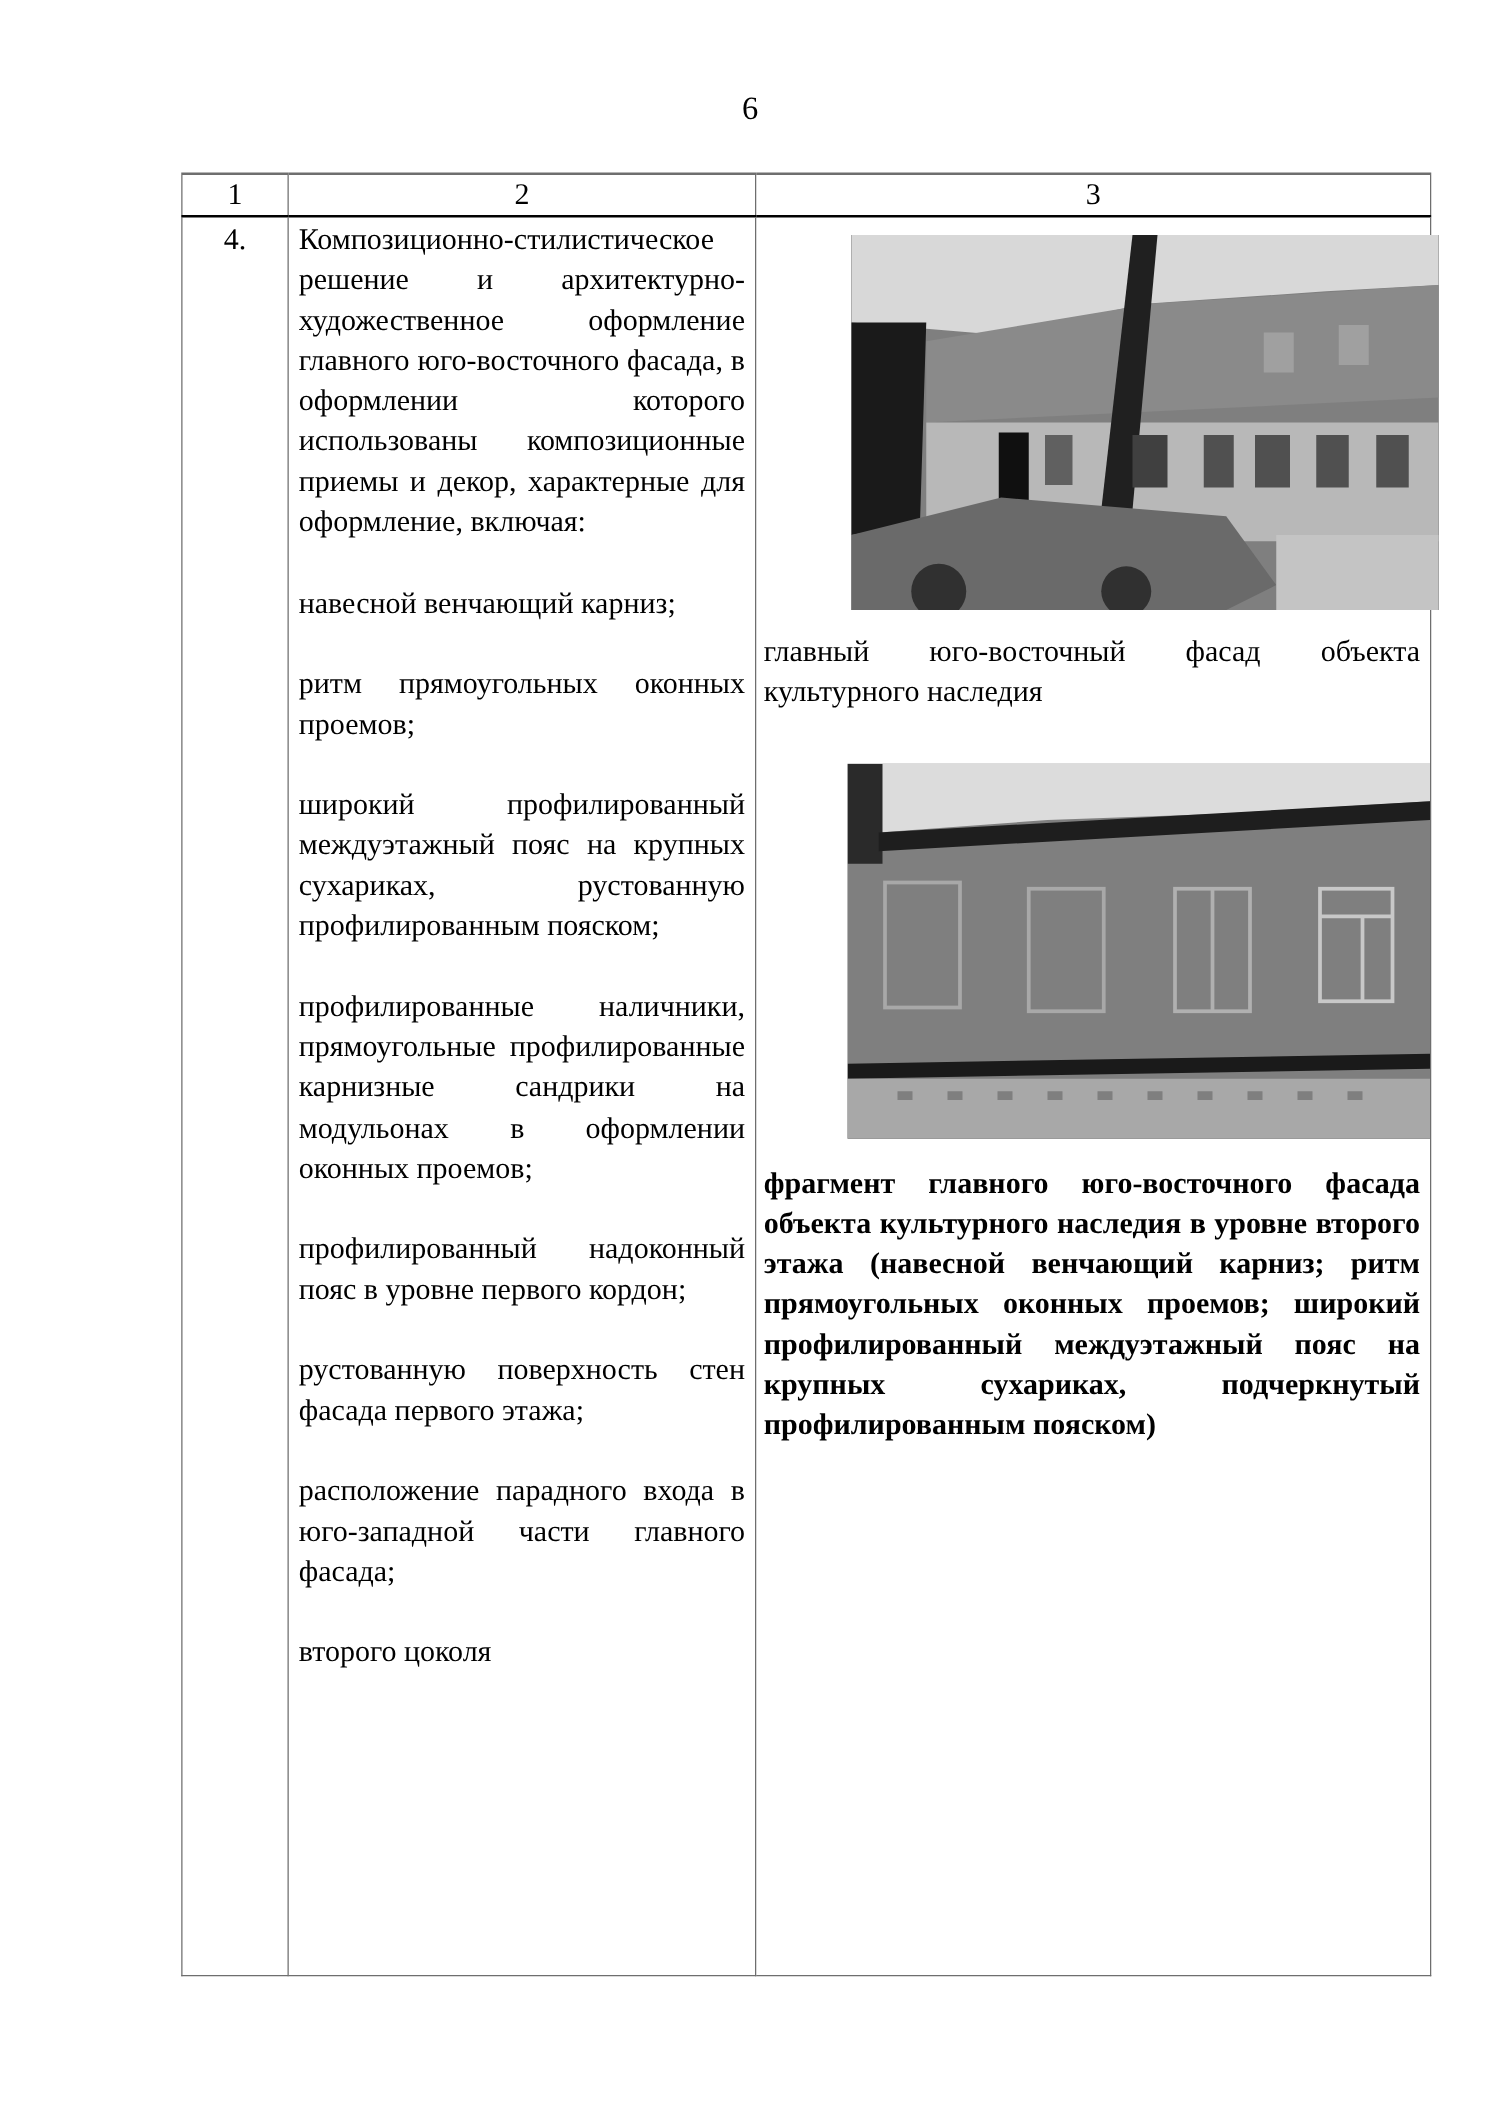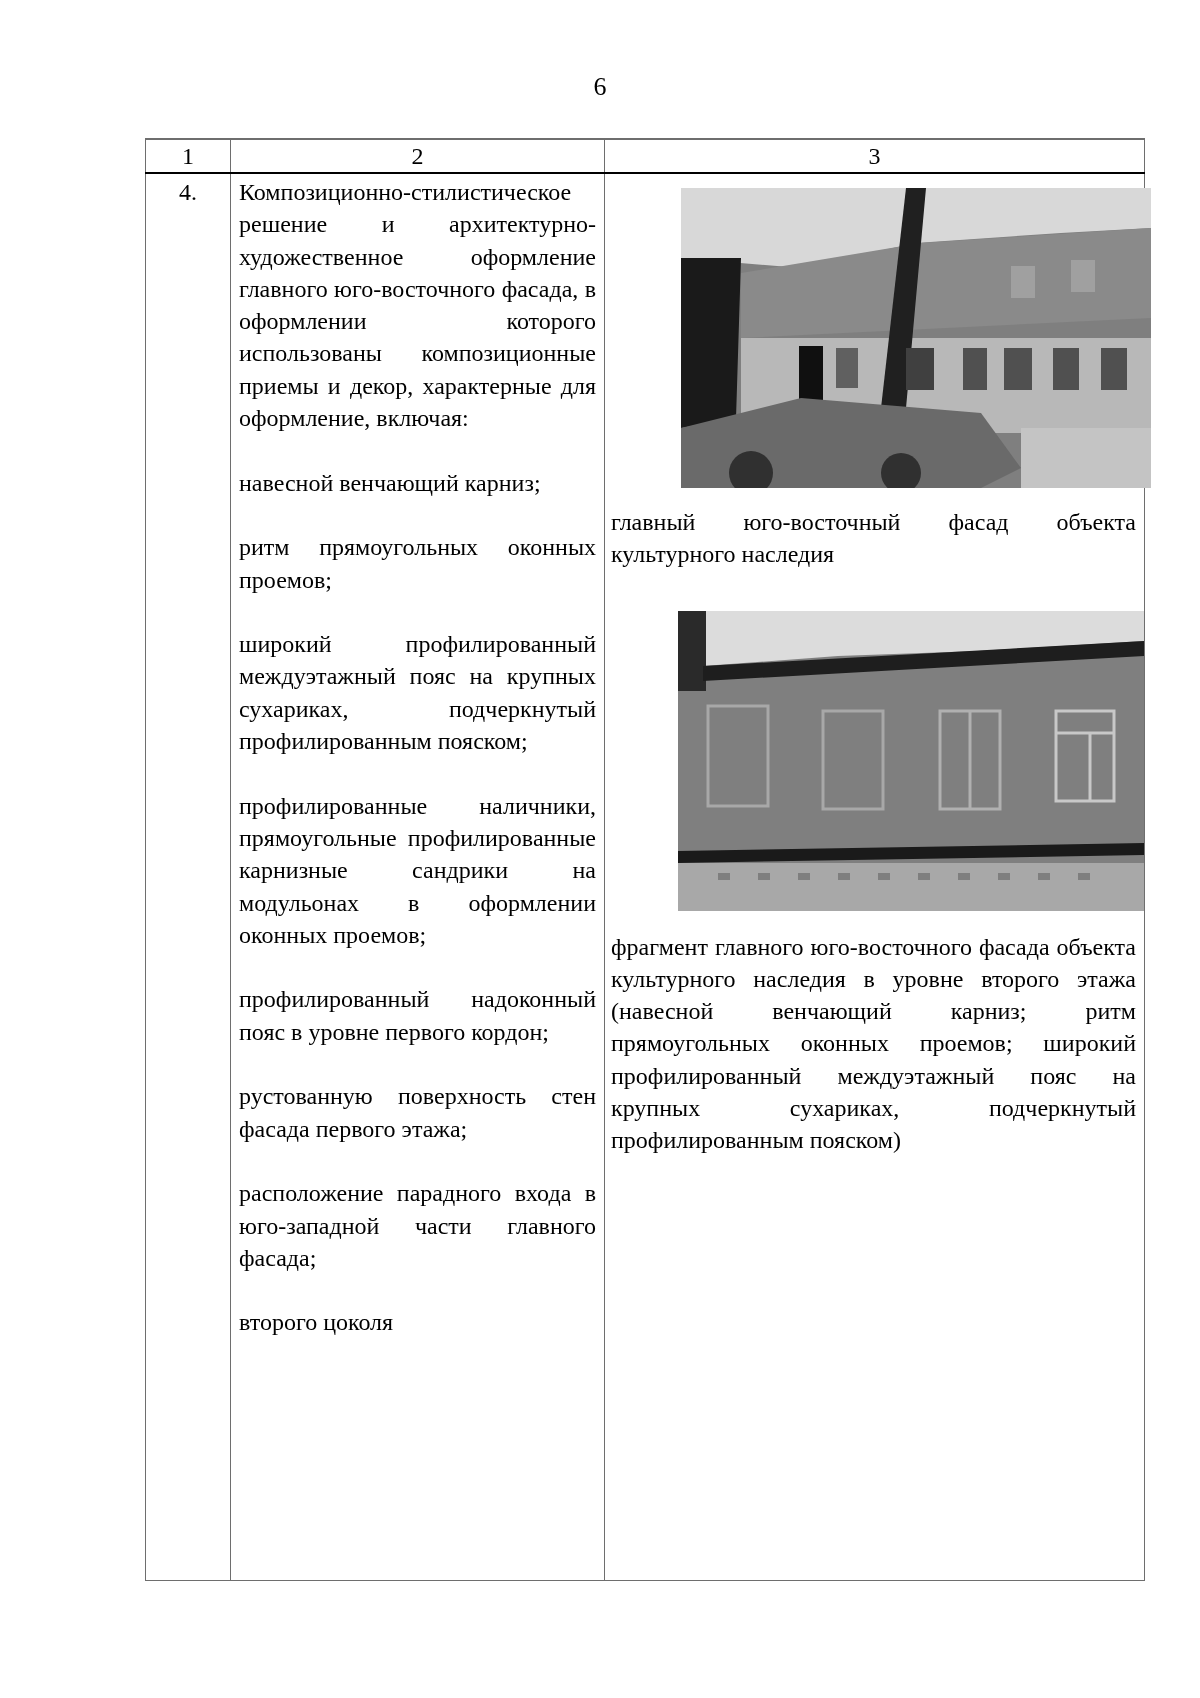--- a/index.html
+++ b/index.html
@@ -36,21 +36,21 @@
   .gap { height: 32.3px; }
   .img-cell { padding: 0 6px 0 6px !important; position: relative; }
   .photo {
     display: block; position: relative; overflow: hidden;
     background: #7f7f7f;
   }
   .photo1 { width: 470px; height: 300px; margin: 14px 0 0 70px; }
   .photo2 { width: 466px; height: 300px; margin: 40px 0 0 67px; }
   .caption { text-align: justify; text-align-last: left; margin: 0; padding-right: 2px; }
   .cap1 { margin-top: 18px; font-family: Liberation Serif, serif; }
-  .cap2 { margin-top: 20px; }
+  .cap2 { margin-top: 20px; font-weight: bold; }
   svg { display: block; }
 </style>
 </head>
 <body>
 
 <div class="page-number">6</div>
 
 <table class="doc-table">
   <tbody>
       <tr class="head">
@@ -62,21 +62,21 @@
     <td class="num-cell col1">
       <span>4.</span>
     </td>
     <td class="text-cell col2">
       <p class="para">Композиционно-стилистическое решение и архитектурно-художественное оформление главного юго-восточного фасада, в оформлении которого использованы композиционные приемы и декор, характерные для оформление, включая:</p>
       <div class="gap"></div>
       <p class="para">навесной венчающий карниз;</p>
       <div class="gap"></div>
       <p class="para">ритм прямоугольных оконных проемов;</p>
       <div class="gap"></div>
-      <p class="para">широкий профилированный междуэтажный пояс на крупных сухариках, подчеркнутый профилированным пояском;</p>
+      <p class="para">широкий профилированный междуэтажный пояс на крупных сухариках, рустованную профилированным пояском;</p>
       <div class="gap"></div>
       <p class="para">профилированные наличники, прямоугольные профилированные карнизные сандрики на модульонах в оформлении оконных проемов;</p>
       <div class="gap"></div>
       <p class="para">профилированный надоконный пояс в уровне первого кордон;</p>
       <div class="gap"></div>
       <p class="para">рустованную поверхность стен фасада первого этажа;</p>
       <div class="gap"></div>
       <p class="para">расположение парадного входа в юго-западной части главного фасада;</p>
       <div class="gap"></div>
       <p class="para">второго цоколя</p>

